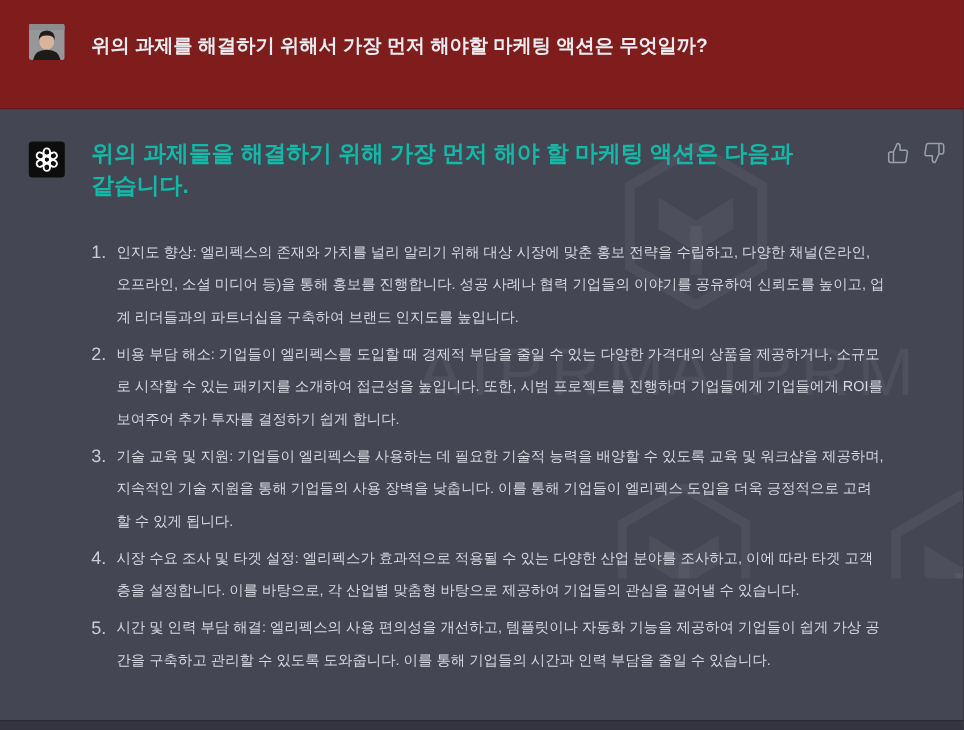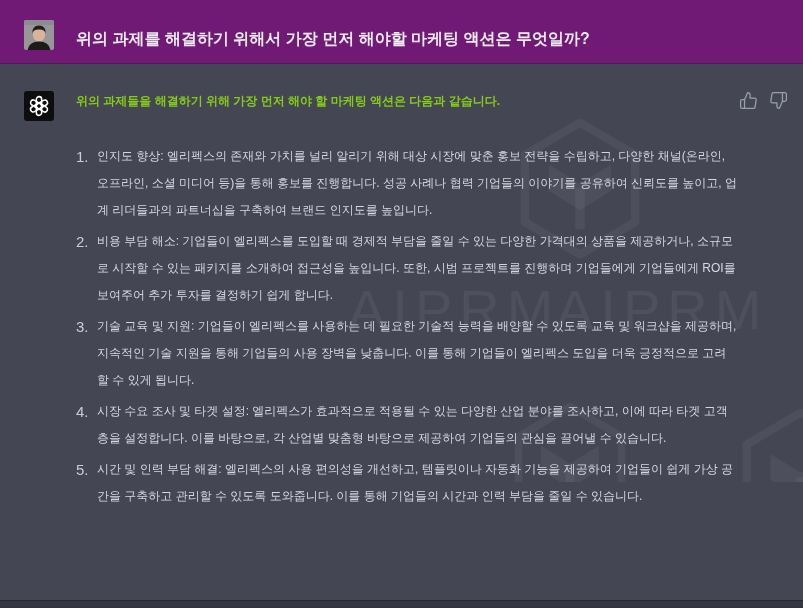--- a/index.html
+++ b/index.html
@@ -4,21 +4,21 @@
 <style>
   * { margin:0; padding:0; box-sizing:border-box; }
   html,body { background:#2b2c35; }
   .page {
     position:relative; width:803px; height:608px; overflow:hidden;
     background:#444654;
     font-family:"Liberation Sans","DejaVu Sans",sans-serif;
   }
   
   .row-user {
-    position:relative; height:64px; background:#701a75;
+    position:relative; height:91px; background:#7f1d1d;
     border-bottom:1px solid rgba(0,0,0,0.22);
   }
   .row-assistant { position:relative; height:521px; }
   .row-next {
     position:absolute; left:0; right:0; bottom:0; height:8px;
     background:#353541; border-top:1px solid rgba(0,0,0,0.22); z-index:3;
   }
   
   .watermark {
     position:absolute; top:79px; left:0; width:803px; height:403px;
@@ -47,21 +47,21 @@
   .avatar-assistant { top:27px; background:#0d0d0d; border-radius:3px;
     display:flex; align-items:center; justify-content:center; }
   
   .user-text {
     position:absolute; left:76px; top:25px; width:650px;
     font-size:16px; font-weight:600; line-height:27px; color:#ececf1;
   }
   
   .assistant-body { padding:24px 66px 0 76px; }
   .assistant-intro {
-    font-size:12px; font-weight:600; line-height:27px; color:#84cc16;
+    font-size:19px; font-weight:600; line-height:27px; color:#14b8a6;
     margin-bottom:28px; padding-right:70px;
   }
   .answer-list { }
   .answer-item { display:flex; margin-bottom:4px; }
   .item-num {
     width:21px; flex-shrink:0; text-align:left;
     font-size:15px; font-weight:500; line-height:27px; color:#c9cdd6;
   }
   .item-text {
     flex:1; font-size:12px; font-weight:500; line-height:27px; color:#d5d8e0;

